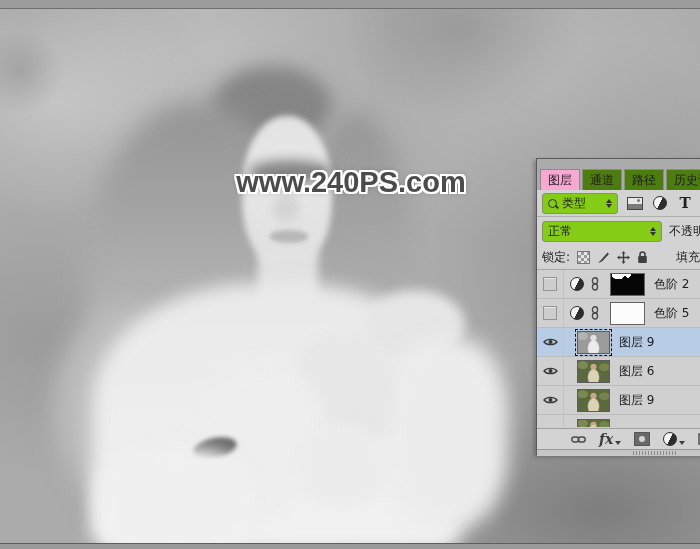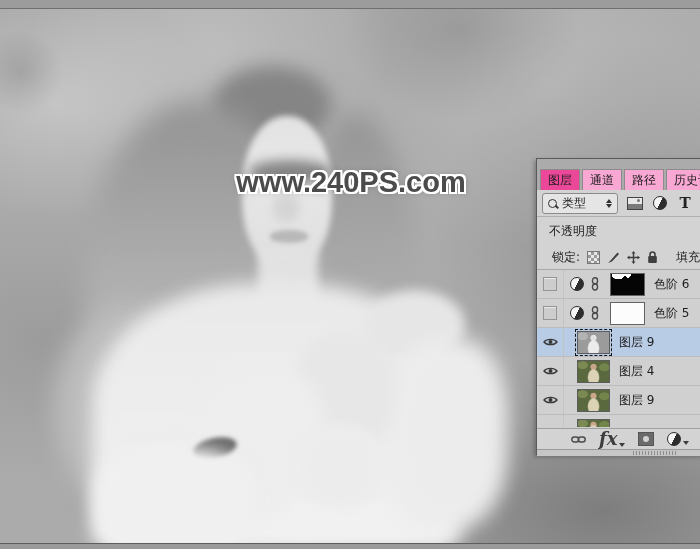--- a/index.html
+++ b/index.html
@@ -39,40 +39,40 @@
   .watch{left:193px;top:430px;width:44px;height:20px;background:#6b6b6b;filter:blur(2px);border-radius:50%;transform:rotate(-12deg);}
   .hand-low{left:298px;top:415px;width:86px;height:85px;background:#ececec;filter:blur(5px);border-radius:45%;}
   .frill{left:95px;top:440px;width:160px;height:110px;background:#f0f0f0;filter:blur(8px);border-radius:40%;}
   .watermark{position:absolute;left:351px;top:158px;transform:translateX(-50%);
     font-family:"Liberation Sans","DejaVu Sans",sans-serif;font-weight:bold;font-size:29px;color:#4b4b4b;white-space:nowrap;
     text-shadow:-2px 0 0 #fff,2px 0 0 #fff,0 -2px 0 #fff,0 2px 0 #fff,-2px -2px 0 #fff,2px -2px 0 #fff,-2px 2px 0 #fff,2px 2px 0 #fff,0 0 6px rgba(0,0,0,.35);}
   
   .panel{position:absolute;left:536px;top:158px;width:170px;height:296px;background:#d3d3d3;
     border-left:1px solid #5a5a5a;border-top:1px solid #5a5a5a;box-shadow:-2px 2px 4px rgba(0,0,0,.25);z-index:10;}
   .tabbar{height:31px;background:#ababab;display:flex;align-items:flex-end;padding-left:3px;border-bottom:0;}
-  .tab{height:15px;line-height:15px;padding:3px 7px 2px;border:1px solid #8b8b8b;border-bottom:none;background:#f9a8d4;margin-right:2px;white-space:nowrap;cursor:default;}
-  .tab.active{background:#ec4899;}
+  .tab{height:15px;line-height:15px;padding:3px 7px 2px;border:1px solid #8b8b8b;border-bottom:none;background:#4d7c0f;margin-right:2px;white-space:nowrap;cursor:default;}
+  .tab.active{background:#f9a8d4;}
   .frow{height:26px;display:flex;align-items:center;padding:0 5px;border-bottom:1px solid #b0b0b0;background:#d3d3d3;gap:9px;}
-  .combo{background:#e5e5e5;border:1px solid #8a8a8a;border-radius:3px;height:19px;display:flex;align-items:center;padding:0 5px;gap:5px;}
+  .combo{background:#84cc16;border:1px solid #8a8a8a;border-radius:3px;height:19px;display:flex;align-items:center;padding:0 5px;gap:5px;}
   .combo .txt{flex:1;white-space:nowrap;}
   .type-combo{width:64px;}
   .icon-search{width:7px;height:7px;border:1px solid #333;border-radius:50%;position:relative;flex:none;}
   .icon-search::after{content:"";position:absolute;left:6px;top:6px;width:4px;height:1.5px;background:#333;transform:rotate(45deg);}
   .updown{display:inline-flex;flex-direction:column;gap:1px;flex:none;}
   .updown i{width:0;height:0;border-left:3px solid transparent;border-right:3px solid transparent;}
   .updown i.up{border-bottom:4px solid #333;}
   .updown i.dn{border-top:4px solid #333;}
   .ficon{width:16px;height:14px;display:inline-flex;align-items:center;justify-content:center;flex:none;}
   .icon-img{width:15px;height:11px;border:1px solid #444;background:linear-gradient(180deg,#e8e8e8 55%,#7a7a7a 56%);position:relative;}
   .icon-img::after{content:"";position:absolute;right:2px;top:1px;width:3px;height:3px;border-radius:50%;background:#777;}
   .half-circle{width:12px;height:12px;border-radius:50%;border:1px solid #2d2d2d;background:linear-gradient(115deg,#f5f5f5 50%,#2d2d2d 50%);}
   .icon-T{font-family:"DejaVu Serif","Liberation Serif",serif;font-size:15px;font-weight:bold;color:#222;line-height:1;}
   .brow-row{height:28px;display:flex;align-items:center;padding:0 5px;background:#d3d3d3;}
   .blend-combo{width:108px;flex:none;}
-  .lbl{white-space:nowrap;margin-left:10px;}
+  .lbl{white-space:nowrap;}
   .op-label{margin-left:7px;}
   .lockrow{height:24px;display:flex;align-items:center;padding:0 5px;gap:7px;border-bottom:1px solid #a8a8a8;background:#d3d3d3;}
   .licon{display:inline-flex;align-items:center;justify-content:center;flex:none;}
   .checker{width:11px;height:11px;border:1px solid #777;
     background-image:linear-gradient(45deg,#9a9a9a 25%,transparent 25%,transparent 75%,#9a9a9a 75%),linear-gradient(45deg,#9a9a9a 25%,#e8e8e8 25%,#e8e8e8 75%,#9a9a9a 75%);
     background-size:6px 6px;background-position:0 0,3px 3px;}
   .fill-label{margin-left:auto;padding-right:2px;}
   .layers{height:158px;overflow:hidden;background:#cfcfcf;}
   .lrow{height:28px;display:flex;align-items:center;border-bottom:1px solid #bcbcbc;background:#d0d0d0;}
   .lrow.selected{background:#b8cce6;}
@@ -88,21 +88,21 @@
   .thumb-color{background-color:#5b6a3e;
     background-image:radial-gradient(9px 13px at 50% 78%,#dcd2b6 0 55%,transparent 70%),radial-gradient(5px 5px at 50% 28%,#c8a488 0 55%,transparent 70%),radial-gradient(8px 6px at 15% 20%,#7b8a52 0 60%,transparent 70%),radial-gradient(8px 6px at 85% 30%,#74854c 0 60%,transparent 70%);}
   .thumb-gray{background-color:#9b9b9b;
     background-image:radial-gradient(9px 13px at 50% 78%,#ececec 0 55%,transparent 70%),radial-gradient(5px 5px at 50% 28%,#e2e2e2 0 55%,transparent 70%),radial-gradient(8px 6px at 15% 20%,#b3b3b3 0 60%,transparent 70%);}
   .thumb-sel{outline:1px dashed #111;outline-offset:1px;}
   .lname{margin-left:9px;white-space:nowrap;}
   .lrow.partial{height:12px;border-bottom:none;overflow:hidden;align-items:flex-start;}
   .lrow.partial .thumb{margin-top:4px;height:17px;}
   .bbar{height:20px;border-top:1px solid #a0a0a0;display:flex;align-items:center;gap:13px;padding-left:34px;background:#d3d3d3;}
   .bicon{display:inline-flex;align-items:flex-end;color:#4a4a4a;}
-  .fx{font-family:"DejaVu Serif","Liberation Serif",serif;font-style:italic;font-weight:bold;font-size:18px;color:#3d3d3d;line-height:1;}
+  .fx{font-family:"DejaVu Serif","Liberation Serif",serif;font-style:italic;font-weight:bold;font-size:14px;color:#3d3d3d;line-height:1;}
   .ddot{width:0;height:0;border-left:3px solid transparent;border-right:3px solid transparent;border-top:4px solid #3d3d3d;margin-left:2px;margin-bottom:1px;}
   .mask-btn{width:14px;height:12px;border:1px solid #555;background:#6a6a6a;display:inline-flex;align-items:center;justify-content:center;}
   .mask-btn i{width:6px;height:6px;border-radius:50%;background:#d3d3d3;}
   .pbottom{height:6px;position:relative;background:#c6c6c6;border-top:1px solid #9a9a9a;}
   .grip{position:absolute;top:1px;left:96px;width:44px;height:4px;background:repeating-linear-gradient(90deg,#8c8c8c 0 1px,transparent 1px 3px);}
   svg{display:block;}
 </style>
 </head>
 <body>
 
@@ -152,20 +152,27 @@
       <span class="ficon">
           <span class="icon-img"></span>
         </span>
       <span class="ficon">
           <span class="half-circle"></span>
         </span>
       <span class="ficon icon-T">T</span>
     </div>
 
     <div class="brow-row">
+      <div class="combo blend-combo">
+        <span class="txt">正常</span>
+        <span class="updown">
+            <i class="up"></i>
+            <i class="dn"></i>
+          </span>
+      </div>
       <span class="lbl op-label">不透明度</span>
     </div>
 
     <div class="lockrow">
       <span class="lbl">锁定:</span>
       <span class="licon checker"></span>
       <span class="licon">
         <svg width="13" height="13" viewBox="0 0 13 13">
             <path d="M1 12 L3.5 9.5 L10.5 1.5 L12 3 L5 10.5 L1 12 Z" fill="#3f3f3f"></path>
           </svg>
@@ -191,21 +198,21 @@
             <span class="checkbox"></span>
           </span>
         <span class="licon half-circle adjicon"></span>
         <span class="licon chain">
           <svg width="8" height="14" viewBox="0 0 8 14">
             <rect x="1.5" y="0.8" width="5" height="6" rx="2.4" fill="none" stroke="#4a4a4a" stroke-width="1.4"></rect>
             <rect x="1.5" y="7" width="5" height="6" rx="2.4" fill="none" stroke="#4a4a4a" stroke-width="1.4"></rect>
           </svg>
         </span>
         <span class="maskthumb mask-black"></span>
-        <span class="lname">色阶 6</span>
+        <span class="lname">色阶 2</span>
       </div>
 
       <div class="lrow">
         <span class="viscol">
             <span class="checkbox"></span>
           </span>
         <span class="licon half-circle adjicon"></span>
         <span class="licon chain">
           <svg width="8" height="14" viewBox="0 0 8 14">
             <rect x="1.5" y="0.8" width="5" height="6" rx="2.4" fill="none" stroke="#4a4a4a" stroke-width="1.4"></rect>
@@ -228,21 +235,21 @@
       </div>
 
       <div class="lrow">
         <span class="viscol">
           <svg width="15" height="10" viewBox="0 0 16 10">
             <path d="M1 5 C4.2 1.2 11.8 1.2 15 5 C11.8 8.8 4.2 8.8 1 5 Z" fill="none" stroke="#383838" stroke-width="1.3"></path>
             <circle cx="8" cy="5" r="2.1" fill="#383838"></circle>
           </svg>
         </span>
         <span class="thumb thumb-color"></span>
-        <span class="lname">图层 4</span>
+        <span class="lname">图层 6</span>
       </div>
 
       <div class="lrow">
         <span class="viscol">
           <svg width="15" height="10" viewBox="0 0 16 10">
             <path d="M1 5 C4.2 1.2 11.8 1.2 15 5 C11.8 8.8 4.2 8.8 1 5 Z" fill="none" stroke="#383838" stroke-width="1.3"></path>
             <circle cx="8" cy="5" r="2.1" fill="#383838"></circle>
           </svg>
         </span>
         <span class="thumb thumb-color"></span>

